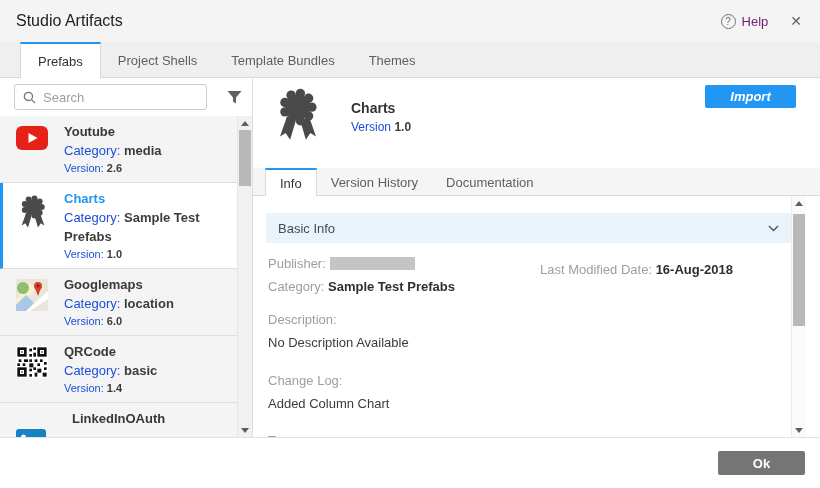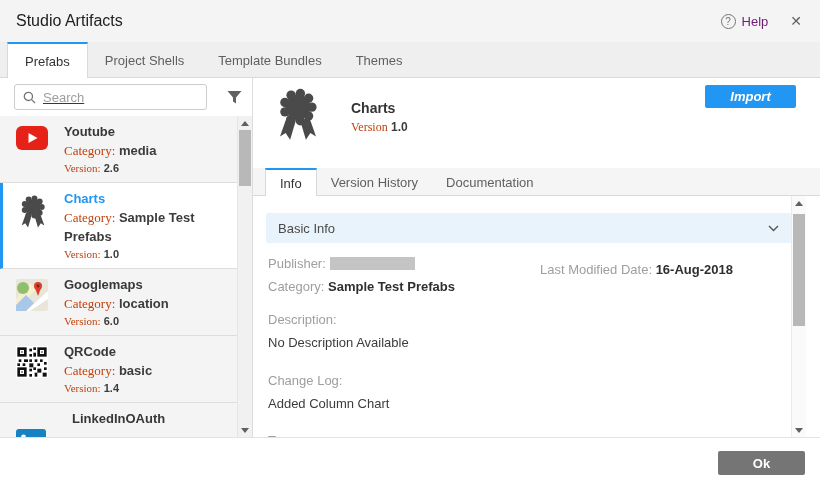--- a/index.html
+++ b/index.html
@@ -10,47 +10,47 @@
   
   .titlebar { height:42px; background:#f4f4f4; display:flex; align-items:center; padding:0 18px 0 16px; flex:0 0 auto; }
   .title { font-size:16px; color:#212121; }
   .titlebar-right { margin-left:auto; display:flex; align-items:center; gap:14px; color:#616161; }
   .help-wrap { display:flex; align-items:center; gap:6px; cursor:pointer; }
   .help-circle { width:15px; height:15px; border:1px solid #757575; border-radius:50%; font-size:10px; display:flex; align-items:center; justify-content:center; color:#757575; }
   .help-label { font-size:13px; color:#701a75; }
   .close-x { font-size:14px; color:#616161; cursor:pointer; margin-left:8px; }
 
   
-  .tabbar { height:36px; background:#efefef; border-bottom:1px solid #d9d9d9; display:flex; align-items:stretch; padding-left:7px; flex:0 0 auto; }
+  .tabbar { height:36px; background:#efefef; border-bottom:1px solid #d9d9d9; display:flex; align-items:stretch; padding-left:20px; flex:0 0 auto; }
   .tab { padding:0 17px; display:flex; align-items:center; font-size:13px; color:#5f5f5f; border-top:2px solid transparent; cursor:pointer; }
   .tab.active { background:#fff; color:#333; border-top:2px solid #2196f3; border-left:1px solid #d9d9d9; border-right:1px solid #d9d9d9; margin-bottom:-1px; }
 
   
   .content-row { flex:0 0 359px; display:flex; min-height:0; }
 
   
   .sidebar { width:253px; border-right:1px solid #ddd; display:flex; flex-direction:column; background:#fff; }
   .search-row { height:38px; display:flex; align-items:center; padding:0 10px 0 14px; background:#fff; flex:0 0 auto; }
-  .search-box { width:193px; height:26px; border:1px solid #ccc; border-radius:3px; background:#fff; display:flex; align-items:center; padding:0 8px;text-decoration:underline; }
+  .search-box { width:193px; height:26px; border:1px solid #ccc; border-radius:3px; background:#fff; display:flex; align-items:center; padding:0 8px; }
   .search-box input { border:0; outline:0; flex:1; font-size:13px; color:#444; font-family:"Liberation Sans", sans-serif; background:transparent; min-width:0; }
   .search-box input::placeholder { color:#9e9e9e; }
   .search-glyph { margin-right:7px; display:flex; }
   .filter-glyph { margin-left:auto; display:flex; cursor:pointer; }
 
   .list { position:relative; flex:1; overflow:hidden; background:#f4f4f4; }
   .list-inner { margin-right:15px; }
   .item { display:flex; padding:6px 8px 6px 13px; background:#f4f4f4; border-bottom:1px solid #ddd; cursor:pointer; position:relative; }
   .item.selected { background:#fff; border-left:3px solid #2196f3; padding-left:10px; }
   .item-icon { width:32px; flex:0 0 32px; margin:4px 16px 0 3px; position:relative; }
   .item-text { width:160px; }
   .item-title { font-size:13px; font-weight:700; color:#383838; line-height:19px; }
   .item.selected .item-title { color:#2196f3; }
   .item-meta { font-size:13px; line-height:19px; }
   .item-meta.small { font-size:11px; line-height:16px; }
-  .lbl { color:#c2410c;font-family:Liberation Serif, serif; }
+  .lbl { color:#1d4ed8; }
   .val { color:#3c3c3c; font-weight:600; }
 
   
   .vscroll { position:absolute; top:0; bottom:0; width:15px; background:#f1f1f1; border-left:1px solid #e6e6e6; }
   .vscroll .arrow { position:absolute; left:0; right:0; height:14px; display:flex; align-items:center; justify-content:center; cursor:pointer; }
   .tri-up { width:0; height:0; border-left:4px solid transparent; border-right:4px solid transparent; border-bottom:5px solid #5f5f5f; }
   .tri-down { width:0; height:0; border-left:4px solid transparent; border-right:4px solid transparent; border-top:5px solid #5f5f5f; }
   .thumb { position:absolute; left:1px; right:1px; background:#b8b8b8; cursor:pointer; }
   .side-scroll { right:0; }
   .side-scroll .thumb { top:14px; height:56px; }

